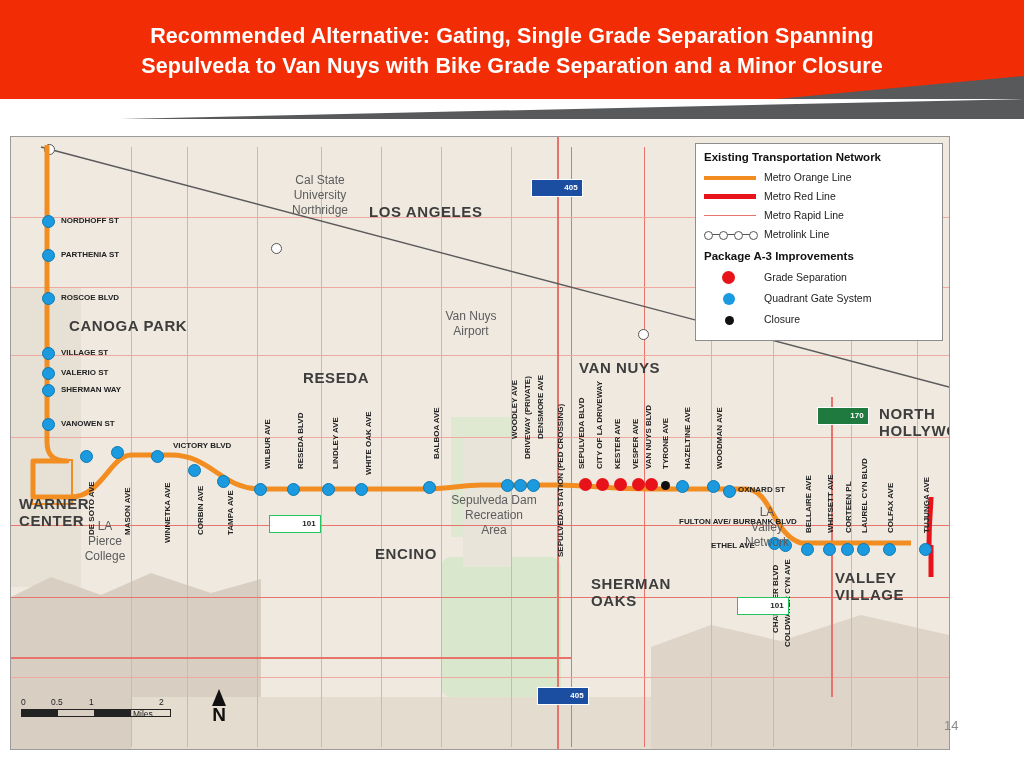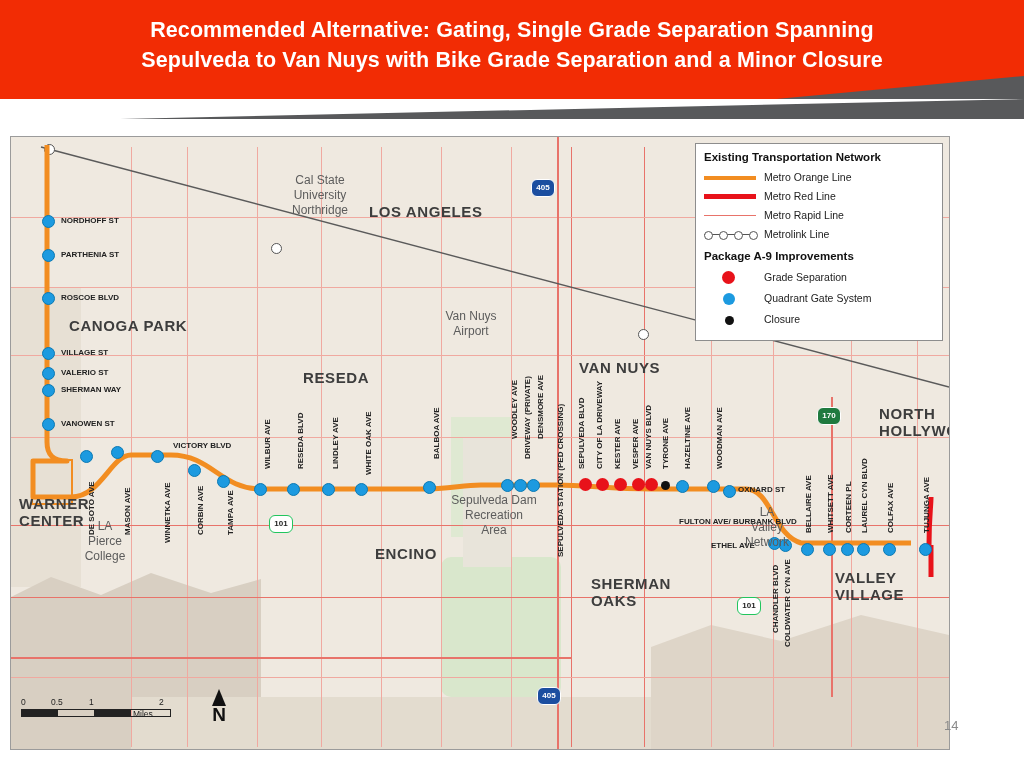--- a/index.html
+++ b/index.html
@@ -15,21 +15,21 @@
     position:absolute;left:0;top:0;width:1024px;height:100px;
     background:#f22c04;
     overflow:hidden;
   }
   #header-band:after{
     content:"";position:absolute;right:0;bottom:-2px;width:340px;height:26px;
     background:#58595b;
     clip-path:polygon(60px 26px, 340px 0, 340px 26px);
   }
   #header-title{
-    position:absolute;left:0;top:16px;width:1024px;
+    position:absolute;left:0;top:22px;width:1024px;
     text-align:center;color:#ffffff;
     font-size:21.5px;font-weight:bold;line-height:1.38;
     letter-spacing:.1px;
   }
   
   #grey-wedge{
     position:absolute;left:0;top:99px;width:1024px;height:22px;
     background:#ffffff;
   }
   #grey-wedge:before{
@@ -72,23 +72,23 @@
   #airport{
     left:452px;top:300px;width:48px;height:130px;background:#e8e4da;
   }
   
   .road{position:absolute;background:#f0a9a0;}
   .road.h{height:1px;}
   .road.v{width:1px;}
   .road-strong{background:#e8736a;}
   
   .shield{
-    position:absolute;width:22px;height:16px;border-radius:6px;
+    position:absolute;width:22px;height:16px;border-radius:0;
     background:#1b4ea0;border:1px solid #ffffff;
-    color:#ffffff;font-size:8px;font-weight:bold;text-align:center;line-height:16px;
+    color:#ffffff;font-size:8px;font-weight:bold;text-align:center;line-height:16px;padding-left:28px;
   }
   .shield.green{background:#1f7a3f;}
   .shield.us{background:#ffffff;border:1px solid #22c55e;color:#222;}
   
   .area-label{
     position:absolute;color:#4a4a4a;font-weight:bold;letter-spacing:.6px;
     font-size:11px;
   }
   .area-label.big{font-size:15px;color:#3d3d3d;}
   .small-label{position:absolute;font-size:12px;color:#5c5c5c;line-height:1.25;text-align:center;}
@@ -387,21 +387,21 @@
         <div class="sw-metrolink">
             <i style="left:0;"></i>
             <i style="left:15px;"></i>
             <i style="left:30px;"></i>
             <i style="left:45px;"></i>
           </div>
       </div>
       <div class="legend-text">Metrolink Line</div>
     </div>
 
-    <div class="legend-head" style="margin-top:7px;">Package A-9 Improvements</div>
+    <div class="legend-head" style="margin-top:7px;">Package A-3 Improvements</div>
 
     <div class="legend-row" style="height:21px;">
       <div class="legend-swatch">
           <i class="sw-dot red"></i>
         </div>
       <div class="legend-text">Grade Separation</div>
     </div>
     <div class="legend-row" style="height:21px;">
       <div class="legend-swatch">
           <i class="sw-dot blue"></i>

